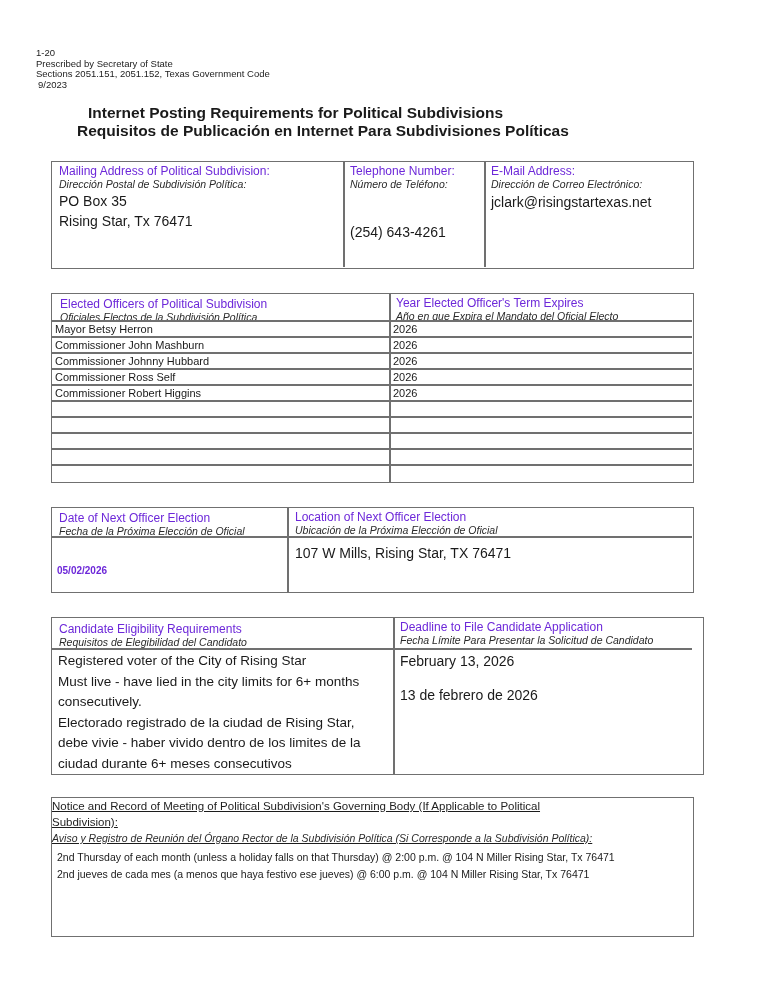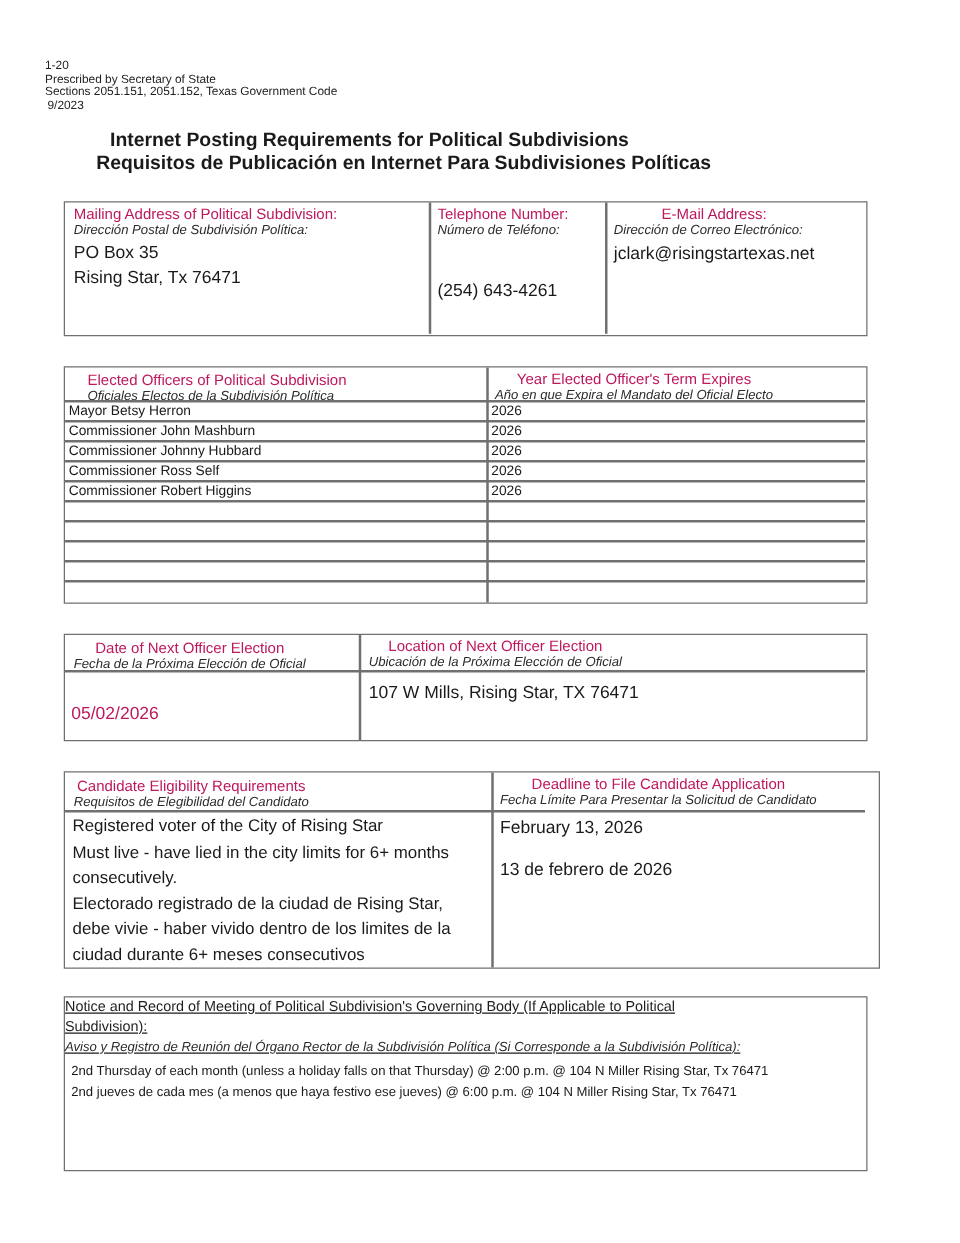--- a/index.html
+++ b/index.html
@@ -11,21 +11,21 @@
   .meta div { white-space: nowrap; }
   .meta .date { padding-left: 2px; }
   .title { position: absolute; left: 0; width: 768px; font-weight: bold; font-size: 15.5px; color: #1a1a1a; white-space: nowrap; }
   .t1 { top: 104px; left: 88px; }
   .t2 { top: 122px; left: 77px; }
 
   .box { position: absolute; border: 1.5px solid #707070; box-sizing: border-box; }
   .cell { position: absolute; box-sizing: border-box; }
   .vline { position: absolute; width: 1.5px; background: #707070; }
   .hline { position: absolute; height: 1.5px; background: #707070; }
-  .lbl { font-size: 12px; line-height: 13px; white-space: nowrap; color: #be185d; text-align: center; }
+  .lbl { font-size: 12px; line-height: 13px; white-space: nowrap; color: #6d28d9; }
   .sub { font-size: 10.5px; line-height: 12px; font-style: italic; white-space: nowrap; color: #2a2a2a; }
   .val { font-size: 14px; line-height: 18px; white-space: nowrap; color: #1a1a1a; }
   .row-txt { font-size: 11px; line-height: 12px; white-space: nowrap; position: absolute; color: #1a1a1a; }
 
   
   #b1 { left: 51px; top: 161px; width: 643px; height: 108px; }
   
   #b2 { left: 51px; top: 293px; width: 643px; height: 190px; }
   
   #b3 { left: 51px; top: 507px; width: 643px; height: 86px; }
@@ -71,21 +71,21 @@
 
   <div class="cell" style="left:439px; top:3px;">
     <div class="lbl">E-Mail Address:</div>
     <div class="sub">Dirección de Correo Electrónico:</div>
     <div class="val" style="margin-top:3px;">jclark@risingstartexas.net</div>
   </div>
 </div>
 
 <div class="box" id="b2">
   <div class="vline" style="left:337px; top:0; height:188px;"></div>
-  <div class="cell" style="left:18px; top:4px;">
+  <div class="cell" style="left:8px; top:4px;">
     <div class="lbl">Elected Officers of Political Subdivision</div>
     <div class="sub">Oficiales Electos de la Subdivisión Política</div>
   </div>
   <div class="cell" style="left:344px; top:3px;">
     <div class="lbl">Year Elected Officer's Term Expires</div>
     <div class="sub">Año en que Expira el Mandato del Oficial Electo</div>
   </div>
   <div id="officer-rows">
       <div class="hline" style="left: 0px; top: 26px; width: 640px;"></div>
       <div>
@@ -144,21 +144,21 @@
   <div class="vline" style="left:235px; top:0; height:84px;"></div>
   <div class="hline" style="left:0; top:28px; width:640px;"></div>
   <div class="cell" style="left:7px; top:4px;">
     <div class="lbl">Date of Next Officer Election</div>
     <div class="sub">Fecha de la Próxima Elección de Oficial</div>
   </div>
   <div class="cell" style="left:243px; top:3px;">
     <div class="lbl">Location of Next Officer Election</div>
     <div class="sub">Ubicación de la Próxima Elección de Oficial</div>
   </div>
-  <div class="cell lbl" style="left:5px; top:56px; font-size:14px;">05/02/2026</div>
+  <div class="cell lbl" style="left:5px; top:56px; font-size:10px;font-weight:bold;">05/02/2026</div>
   <div class="cell val" style="left:243px; top:36px;">107 W Mills, Rising Star, TX 76471</div>
 </div>
 
 <div class="box" id="b4">
   <div class="vline" style="left:341px; top:0; height:156px;"></div>
   <div class="hline" style="left:0; top:30px; width:640px;"></div>
   <div class="cell" style="left:7px; top:5px;">
     <div class="lbl">Candidate Eligibility Requirements</div>
     <div class="sub">Requisitos de Elegibilidad del Candidato</div>
   </div>

